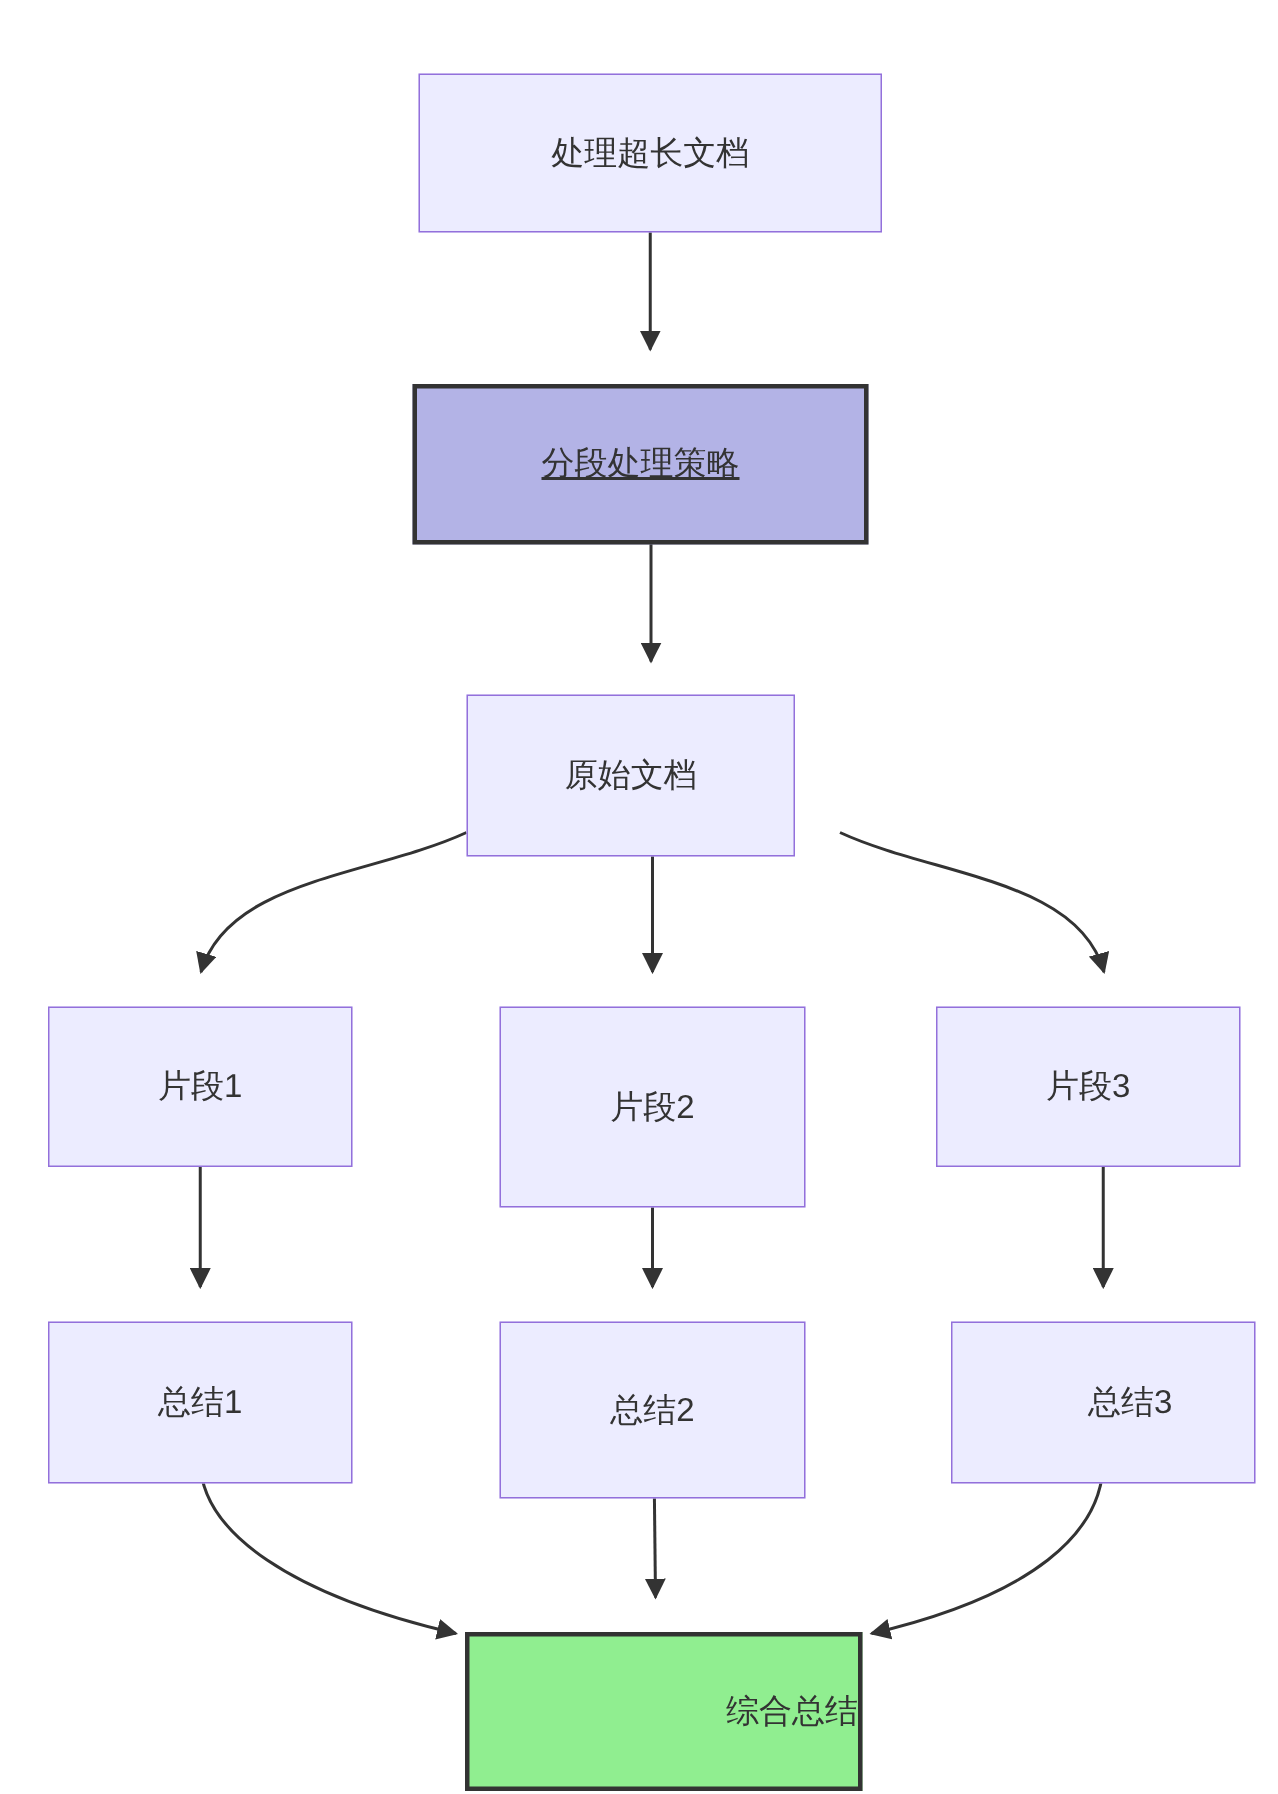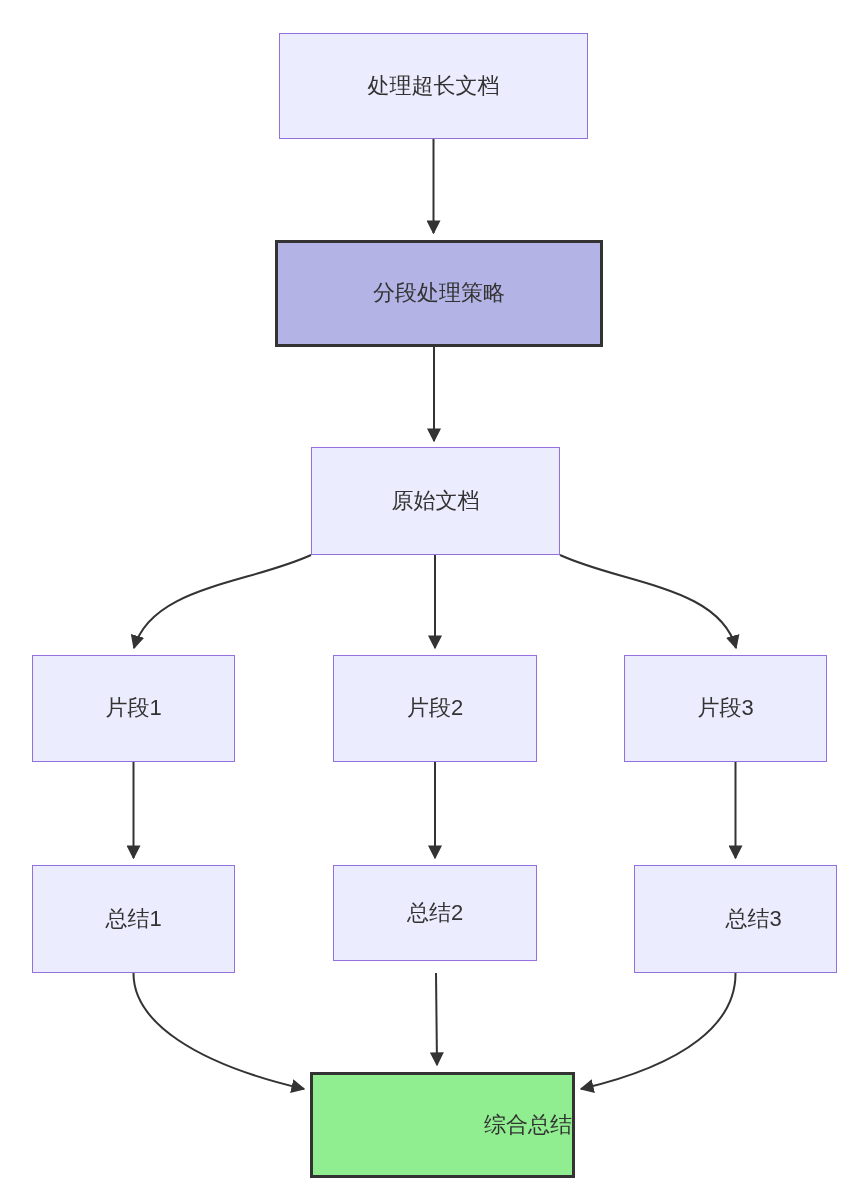--- a/index.html
+++ b/index.html
@@ -31,20 +31,21 @@
     box-sizing: border-box;
     display: flex;
     align-items: center;
     justify-content: center;
     background: #ECECFF;
     border: 1.5px solid #9370DB;
     color: #333333;
     font-size: 22px;
     line-height: 1.2;
     text-align: center;
+    margin-top: 16px;
   }
   .node.highlight {
     background: #b3b3e6;
     border: 3.5px solid #333333;
   }
   .node.success {
     background: #90EE90;
     border: 3.5px solid #333333;
   }
 </style>
@@ -69,45 +70,45 @@
     <path class="edge" marker-end="url(#arrow)" d="M735.5,762 L735.5,858"></path>
     <path class="edge" marker-end="url(#arrow)" d="M133.5,973 C133,1022 196,1064 304,1089"></path>
     <path class="edge" marker-end="url(#arrow)" d="M436,973 L437,1065"></path>
     <path class="edge" marker-end="url(#arrow)" d="M735.5,973 C736,1022 688,1064 581,1089"></path>
   </svg>
 
   <div class="node" style="left:279px; top:33px; width:309px; height:106px;">
     <span>处理超长文档</span>
   </div>
 
-  <div class="node highlight" style="left:275px; top:240px; width:328px; height:107px;">
+  <div class="node highlight" style="left:275px; top:240px; width:304px; height:107px;text-decoration:underline;">
     <span>分段处理策略</span>
   </div>
 
-  <div class="node" style="left:311px; top:447px; width:249px; height:108px;">
+  <div class="node" style="left:311px; top:447px; width:219px; height:108px;">
     <span>原始文档</span>
   </div>
 
   <div class="node" style="left:32px; top:655px; width:203px; height:107px;text-align:center;">
     <span>片段1</span>
   </div>
 
-  <div class="node" style="left:333px; top:655px; width:204px; height:107px;">
+  <div class="node" style="left:333px; top:655px; width:204px; height:134px;">
     <span>片段2</span>
   </div>
 
   <div class="node" style="left:624px; top:655px; width:203px; height:107px;">
     <span>片段3</span>
   </div>
 
   <div class="node" style="left:32px; top:865px; width:203px; height:108px;">
     <span>总结1</span>
   </div>
 
-  <div class="node" style="left:333px; top:865px; width:204px; height:96px;">
+  <div class="node" style="left:333px; top:865px; width:204px; height:118px;">
     <span>总结2</span>
   </div>
 
   <div class="node" style="left:634px; top:865px; width:203px; height:108px;padding-left:36px;">
     <span>总结3</span>
   </div>
 
   <div class="node success" style="left:310px; top:1072px; width:265px; height:106px;justify-content:flex-end;">
     <span>综合总结</span>
   </div>

